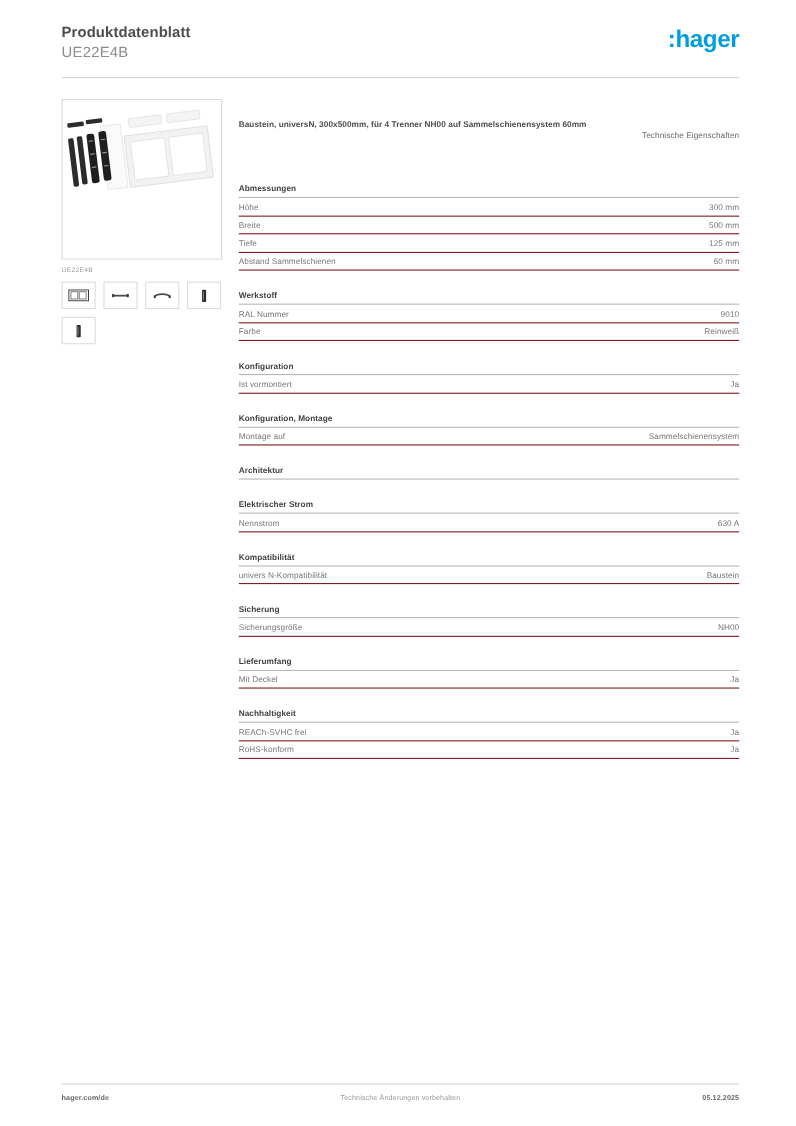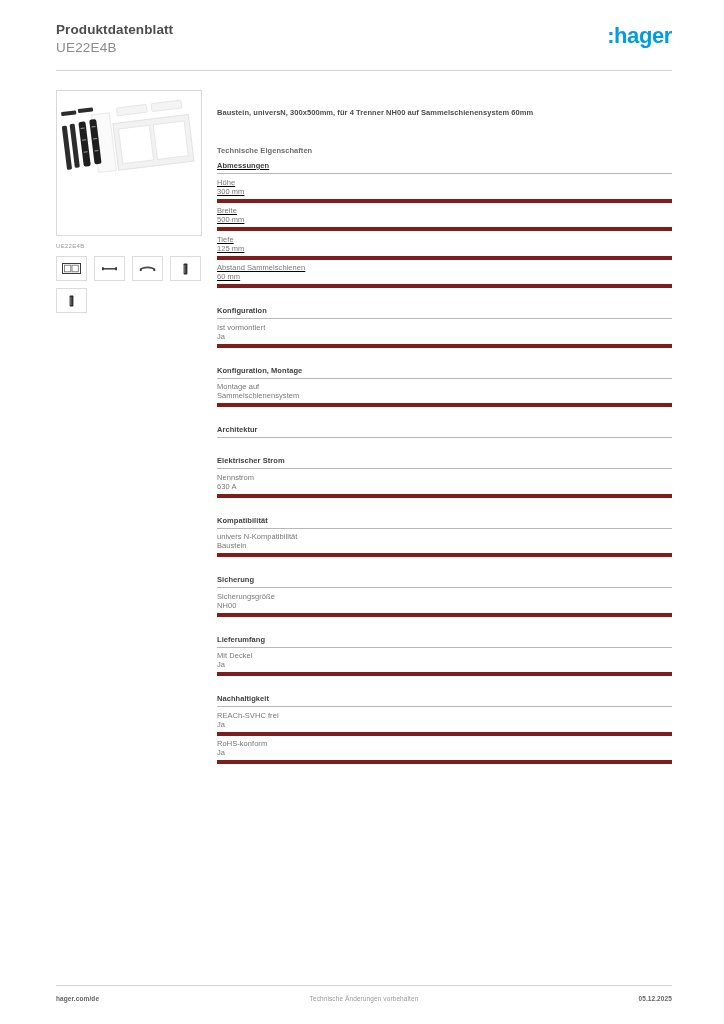--- a/index.html
+++ b/index.html
@@ -113,45 +113,44 @@
     width: 455px;
   }
   .prod-desc {
     font-size: 7.5px;
     font-weight: bold;
     color: #4d4d4d;
     letter-spacing: 0.05px;
     line-height: 10px;
   }
   .tech-head {
-    margin-top: 28px;
-    font-size: 7.5px;
-    font-weight: bold;
+    font-size: 7.5px;
+    font-weight: normal;
     color: #6b6b6b;
     letter-spacing: 0.05px;
+    text-align: right;
   }
 
   .spec-group { margin-top: 18px; }
-  .spec-group:first-of-type { margin-top: 6px; text-decoration: underline; }
+  .spec-group:first-of-type { margin-top: 40px; }
 
   .group-title {
     font-size: 7.5px;
     font-weight: bold;
     color: #3f3f3f;
     letter-spacing: 0.05px;
     padding-bottom: 3px;
     border-bottom: 1px solid #b7b7b7;
   }
   .spec-row {
     display: flex;
     justify-content: space-between;
     align-items: baseline;
-    border-bottom: 4px solid #7f1d1d;
+    border-bottom: 1px solid #7f1d1d;
     padding: 3.5px 0 3px 0;
-    flex-direction: column;
   }
   .spec-label {
     font-size: 7.5px;
     color: #787878;
     letter-spacing: 0.05px;
     white-space: nowrap;
   }
   .spec-value {
     font-size: 7.5px;
     color: #787878;
@@ -309,20 +308,31 @@
           <div class="spec-row">
             <div class="spec-label">Tiefe</div>
             <div class="spec-value">125 mm</div>
           </div>
           <div class="spec-row">
             <div class="spec-label">Abstand Sammelschienen</div>
             <div class="spec-value">60 mm</div>
           </div>
         </div>
         <div class="spec-group">
+          <div class="group-title">Werkstoff</div>
+          <div class="spec-row">
+            <div class="spec-label">RAL Nummer</div>
+            <div class="spec-value">9010</div>
+          </div>
+          <div class="spec-row">
+            <div class="spec-label">Farbe</div>
+            <div class="spec-value">Reinweiß</div>
+          </div>
+        </div>
+        <div class="spec-group">
           <div class="group-title">Konfiguration</div>
           <div class="spec-row">
             <div class="spec-label">Ist vormontiert</div>
             <div class="spec-value">Ja</div>
           </div>
         </div>
         <div class="spec-group">
           <div class="group-title">Konfiguration, Montage</div>
           <div class="spec-row">
             <div class="spec-label">Montage auf</div>

